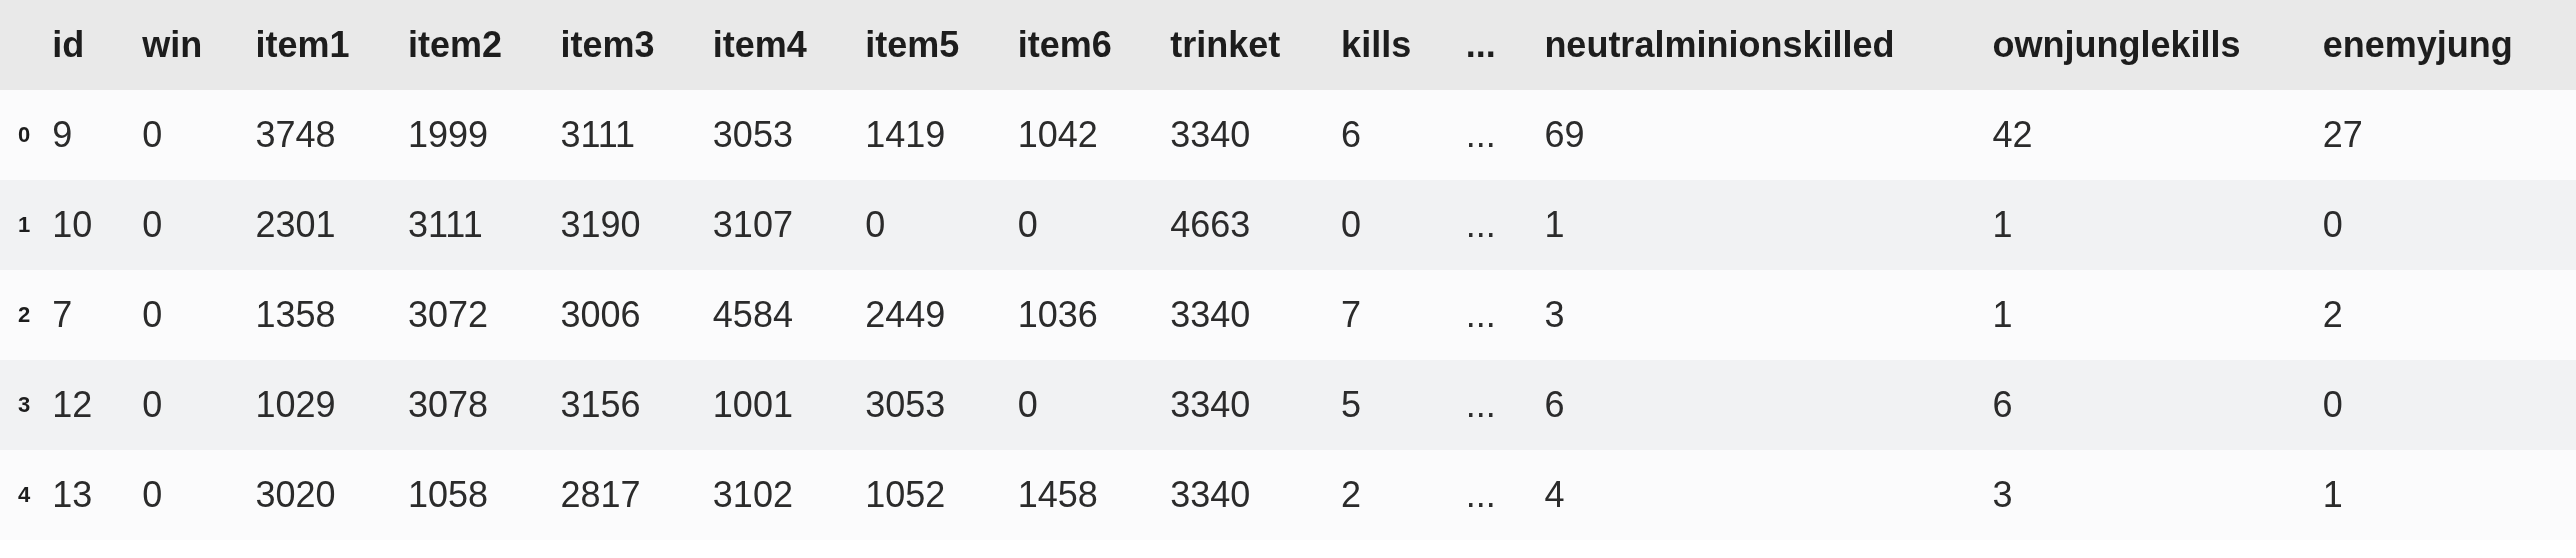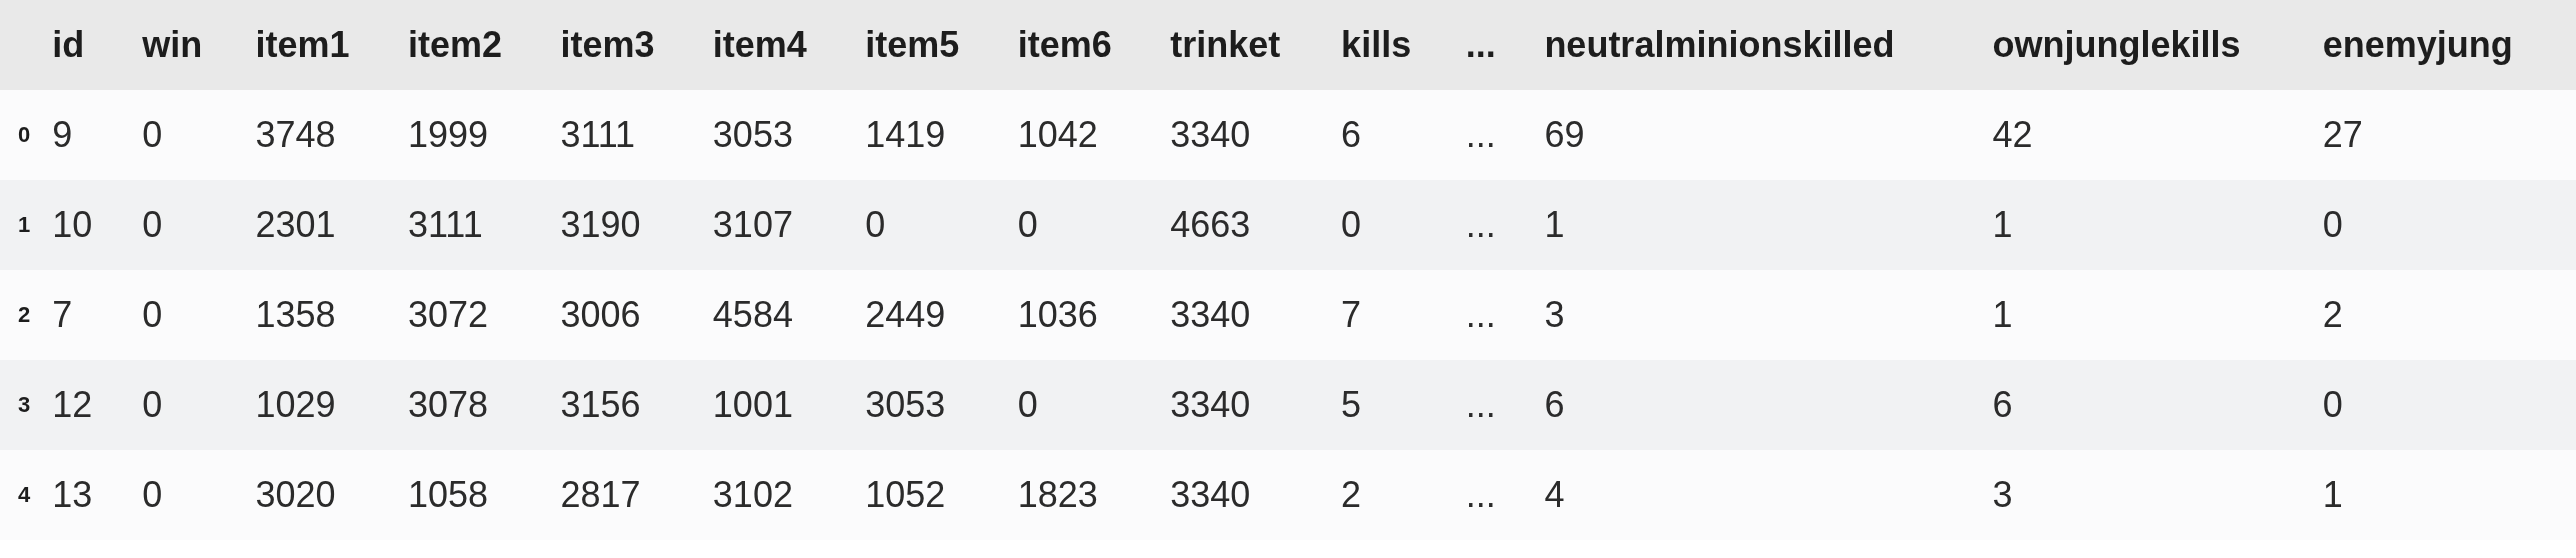--- a/index.html
+++ b/index.html
@@ -153,21 +153,21 @@
     </tr>
     <tr class="even">
       <td class="rowidx">4</td>
       <td>13</td>
       <td>0</td>
       <td>3020</td>
       <td>1058</td>
       <td>2817</td>
       <td>3102</td>
       <td>1052</td>
-      <td>1823</td>
+      <td>1458</td>
       <td>3340</td>
       <td>2</td>
       <td>...</td>
       <td>4</td>
       <td>3</td>
       <td>1</td>
     </tr>
   </tbody>
 </table>
 </div>

